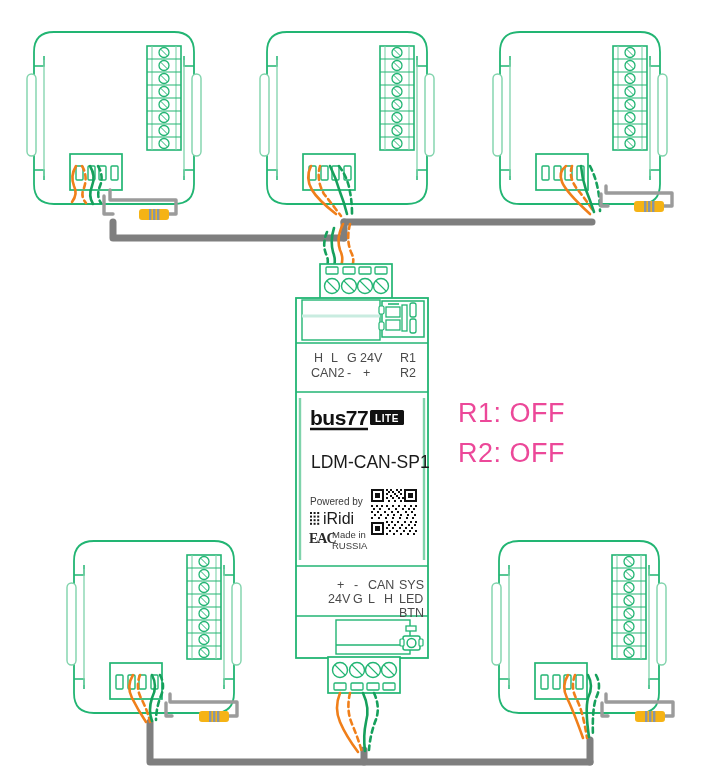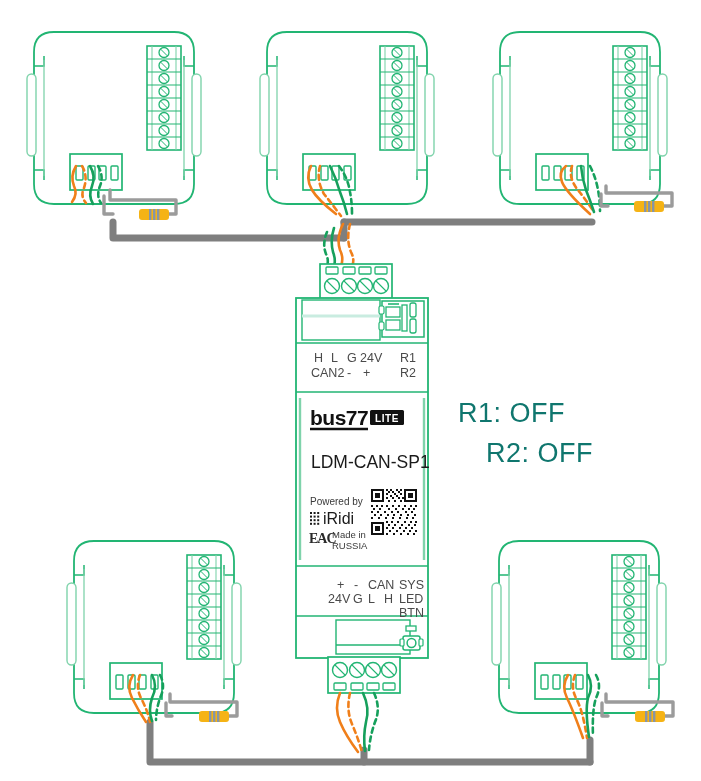--- a/index.html
+++ b/index.html
@@ -3,26 +3,26 @@
 <meta charset="utf-8">
 <style>
   html,body{margin:0;padding:0;background:#ffffff;}
   body{width:701px;height:781px;font-family:"Liberation Sans",sans-serif;position:relative;overflow:hidden;}
   #stage{position:relative;width:701px;height:781px;}
   svg{display:block;}
   .r-label{
     position:absolute;
     font-family:"Liberation Sans",sans-serif;
     font-size:27px;
-    color:#0f766e;
+    color:#ec4899;
     letter-spacing:0.5px;
     white-space:nowrap;
   }
   #r1-status{left:458px;top:398px;}
-  #r2-status{left:458px;top:438px;margin-left:28px;}
+  #r2-status{left:458px;top:438px;}
 </style>
 </head>
 <body>
 
 <div id="stage">
 
 <svg width="701" height="781" viewBox="0 0 701 781" xmlns="http://www.w3.org/2000/svg">
 
   <defs>
 

